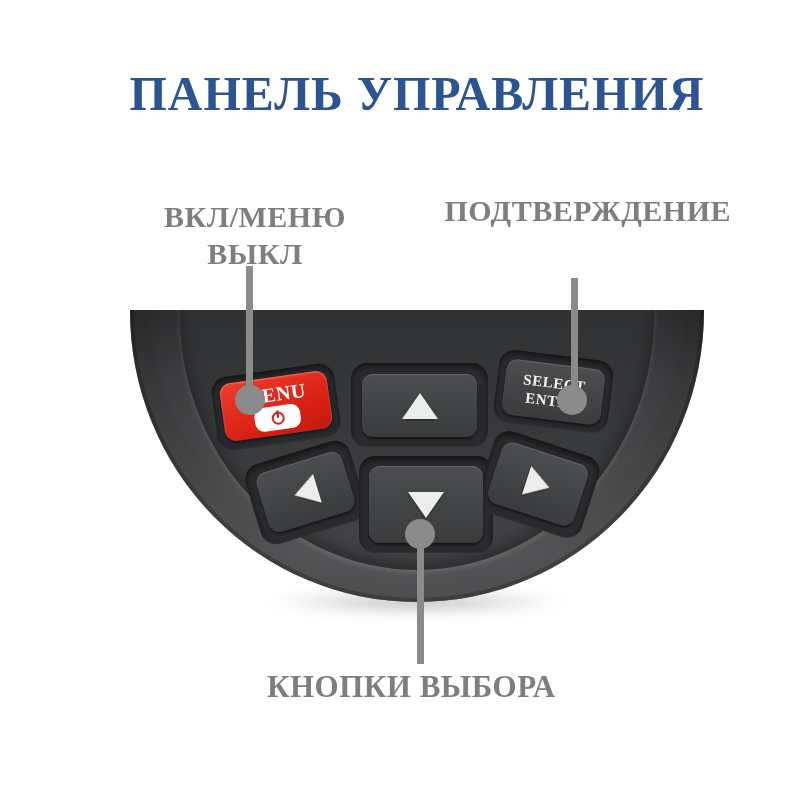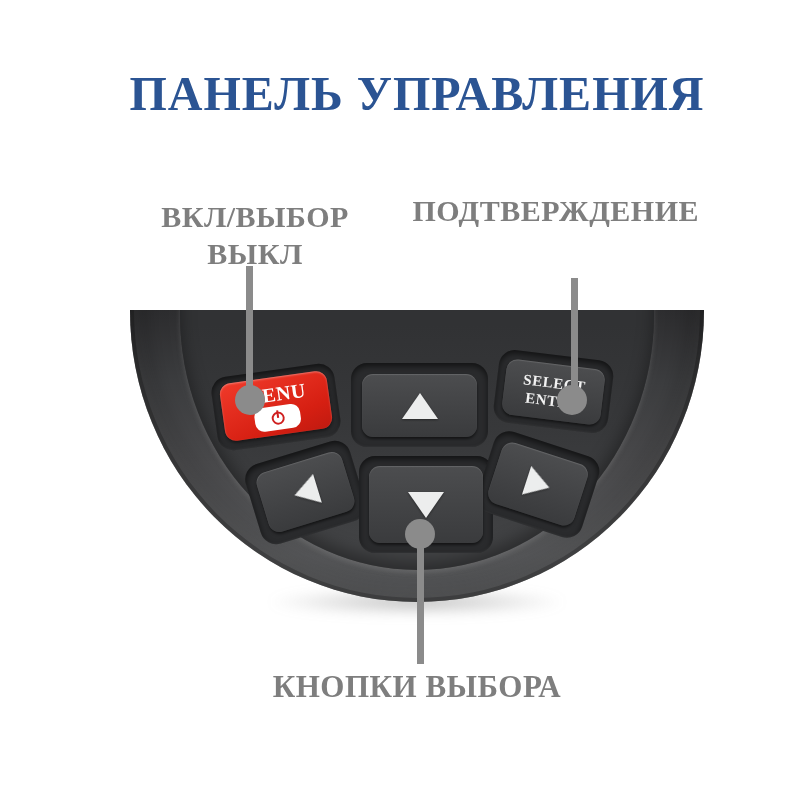--- a/index.html
+++ b/index.html
@@ -9,22 +9,22 @@
     margin-left:17px;
   }
   
   .title{
     position:absolute;left:0;top:66px;width:800px;text-align:center;
     font-size:48px;font-weight:700;letter-spacing:1px;color:#2b5493;
   }
   
   .callout{position:absolute;font-weight:700;color:#7e7e7e;line-height:37px;font-size:30px;letter-spacing:.5px;z-index:6;}
   .callout-menu{left:108px;top:198px;width:260px;text-align:center;}
-  .callout-select{left:380px;top:192px;width:302px;text-align:right;}
-  .callout-arrows{left:250px;top:668px;width:300px;text-align:center;font-size:31px;}
+  .callout-select{left:412px;top:192px;width:302px;text-align:right;}
+  .callout-arrows{left:250px;top:668px;width:300px;text-align:left;font-size:31px;}
   
   .leader{position:absolute;width:7px;background:#8b8b8b;z-index:5;}
   .leader-dot{position:absolute;width:30px;height:30px;border-radius:50%;background:#8b8b8b;z-index:5;}
   #leader-menu{left:229px;top:266px;height:134px;}
   #dot-menu{left:218px;top:385px;}
   #leader-select{left:554px;top:278px;height:122px;}
   #dot-select{left:540px;top:385px;}
   #leader-arrows{left:400px;top:534px;height:130px;}
   #dot-arrows{left:388px;top:519px;}
   
@@ -84,21 +84,21 @@
   .tri-right{border-top:15px solid transparent;border-bottom:15px solid transparent;border-left:24px solid #eceded;}
 </style>
 </head>
 <body>
 
 <div id="stage">
 
   <div class="title">ПАНЕЛЬ УПРАВЛЕНИЯ</div>
 
   <div class="callout callout-menu">
-    <div>ВКЛ/ВЫБОР</div>
+    <div>ВКЛ/МЕНЮ</div>
     <div>ВЫКЛ</div>
   </div>
 
   <div class="callout callout-select">
     <div>ПОДТВЕРЖДЕНИЕ</div>
   </div>
 
   <div class="callout callout-arrows">КНОПКИ ВЫБОРА</div>
 
   <div class="leader" id="leader-menu"></div>

